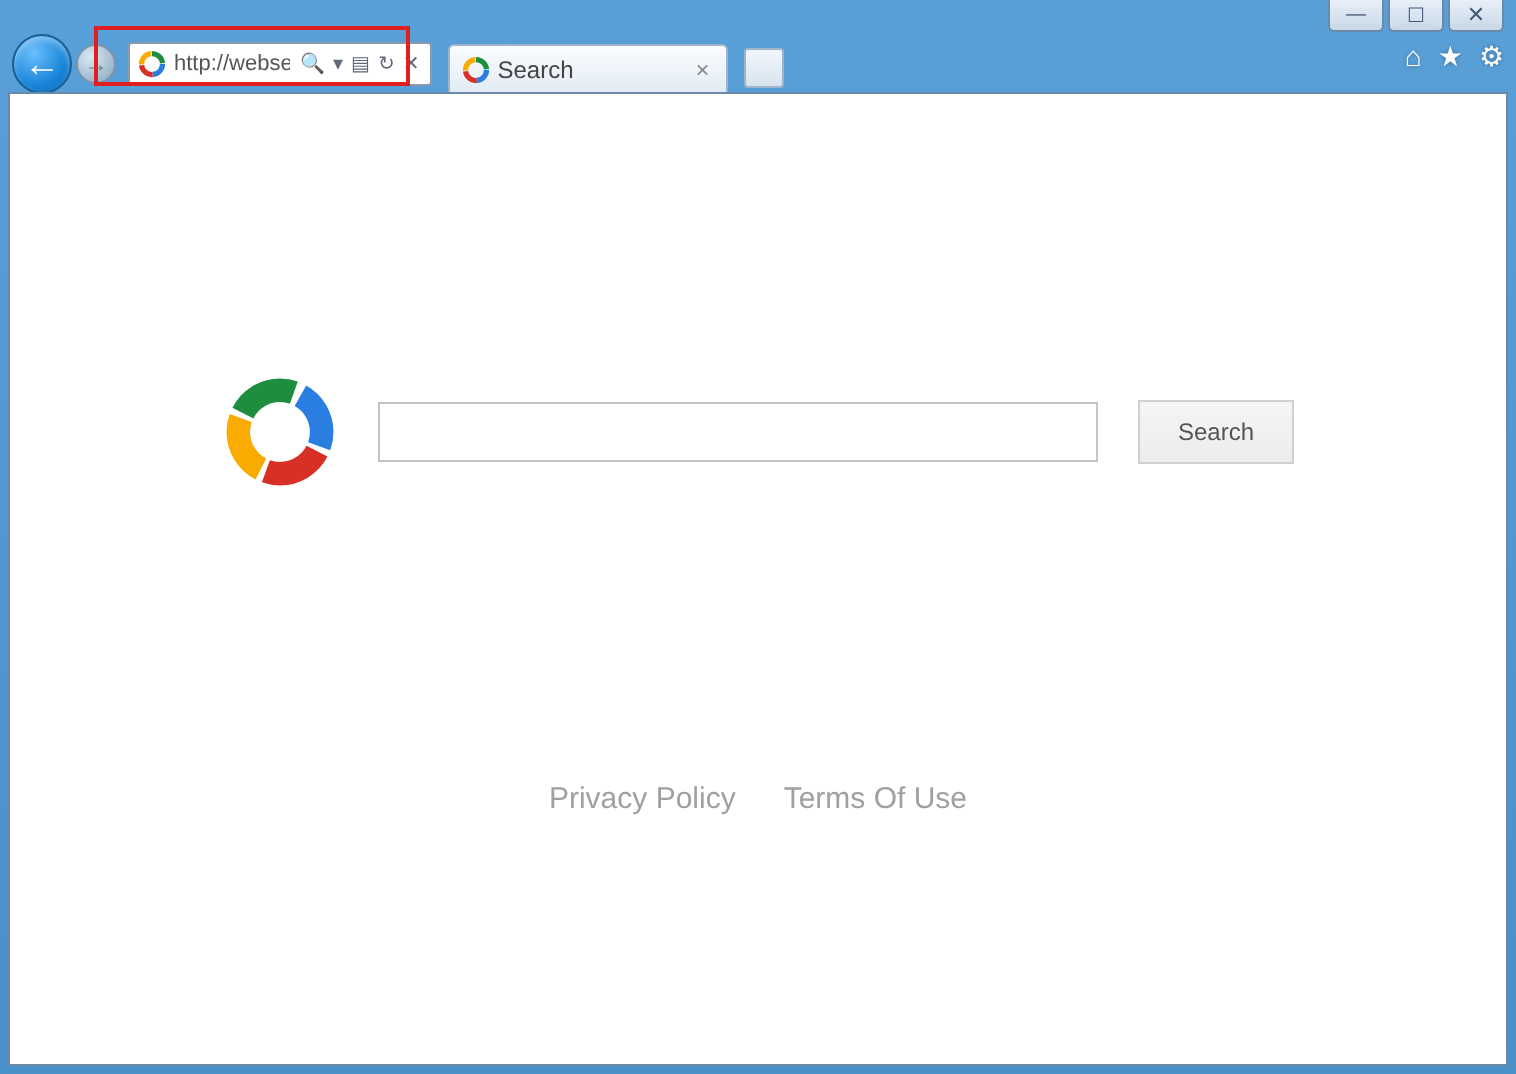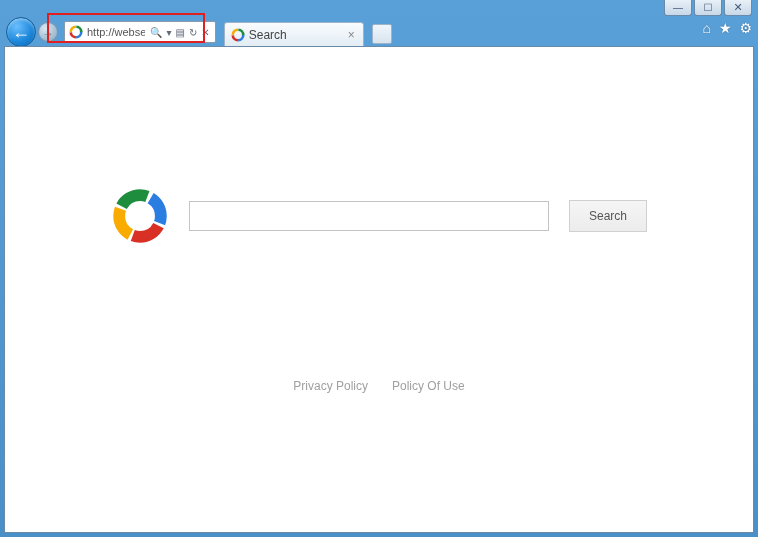--- a/index.html
+++ b/index.html
@@ -152,23 +152,23 @@
   }
   .search-btn {
     height: 32px; width: 78px;
     border: 1px solid #d0d0d0;
     background: linear-gradient(to bottom, #f5f5f5, #ececec);
     color: #555; font-size: 12px;
     cursor: pointer;
   }
   .footer-links {
     position: absolute;
-    top: 332px; left: 50%; transform: translateX(-50%);
+    top: 344px; left: 50%; transform: translateX(-50%);
     display: flex; gap: 24px;
-    font-size: 12px; color: #a0a0a0;
+    font-size: 15px; color: #a0a0a0;
   }
   .footer-links span { cursor: pointer; }
   
   .mini-ring { width:14px; height:14px; }
 </style>
 </head>
 <body>
 
 <div class="window-controls">
   <div class="wc-btn">—</div>
@@ -231,15 +231,15 @@
         <circle cx="32" cy="32" r="23" fill="none" stroke="#d93025" stroke-width="13" stroke-dasharray="33 112" stroke-dashoffset="-11" stroke-linecap="butt"></circle>
         <circle cx="32" cy="32" r="23" fill="none" stroke="#f9ab00" stroke-width="13" stroke-dasharray="33 112" stroke-dashoffset="-47" stroke-linecap="butt"></circle>
         <circle cx="32" cy="32" r="23" fill="none" stroke="#1e8e3e" stroke-width="13" stroke-dasharray="33 112" stroke-dashoffset="-83" stroke-linecap="butt"></circle>
       </svg>
     </div>
     <input class="search-box" value="" style="">
     <button class="search-btn">Search</button>
   </div>
   <div class="footer-links">
     <span>Privacy Policy</span>
-    <span>Policy Of Use</span>
+    <span>Terms Of Use</span>
   </div>
 </div>
 
 </body></html>

